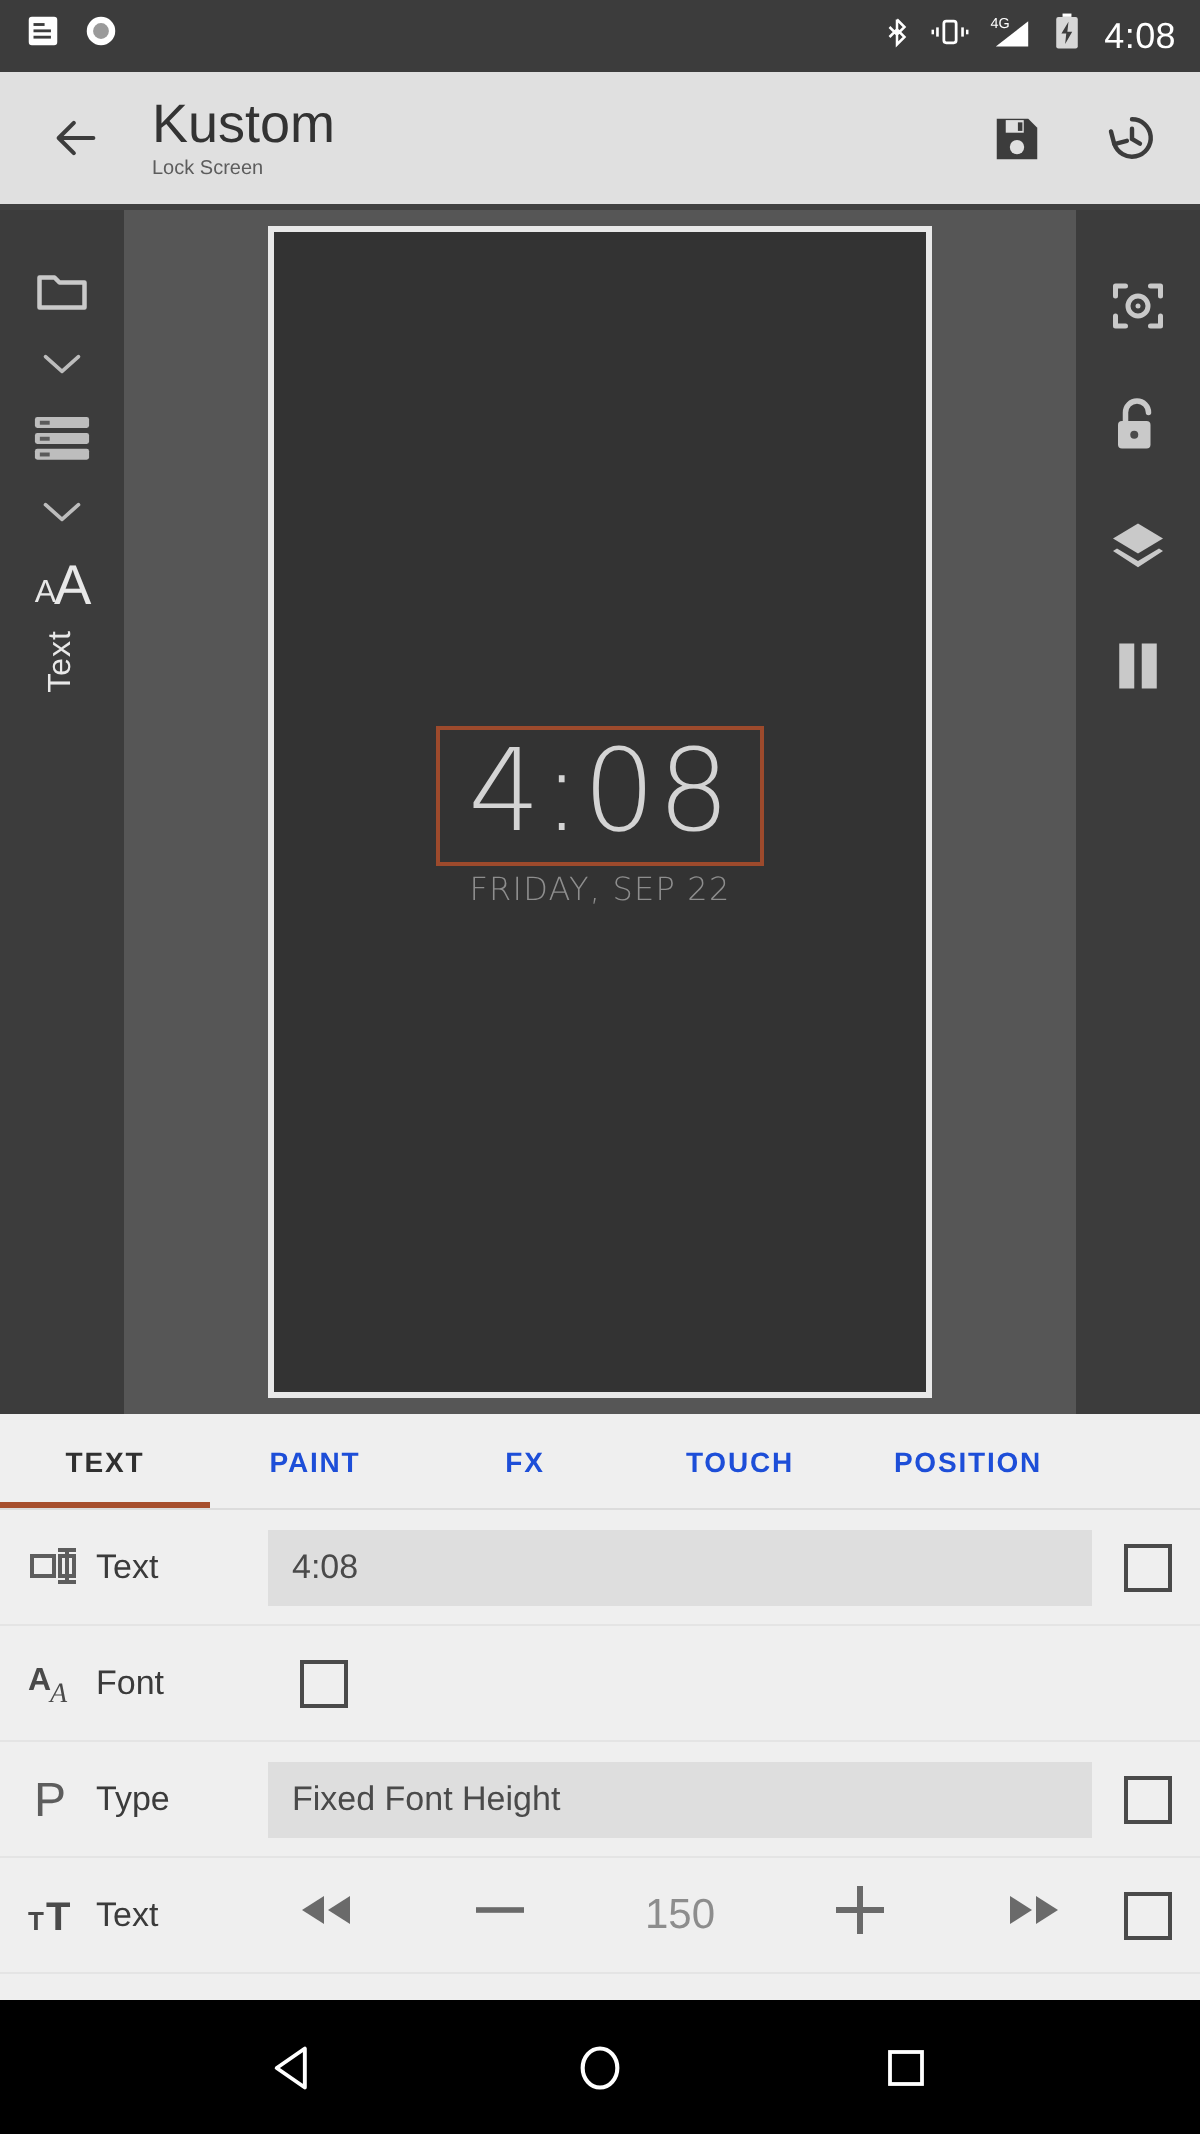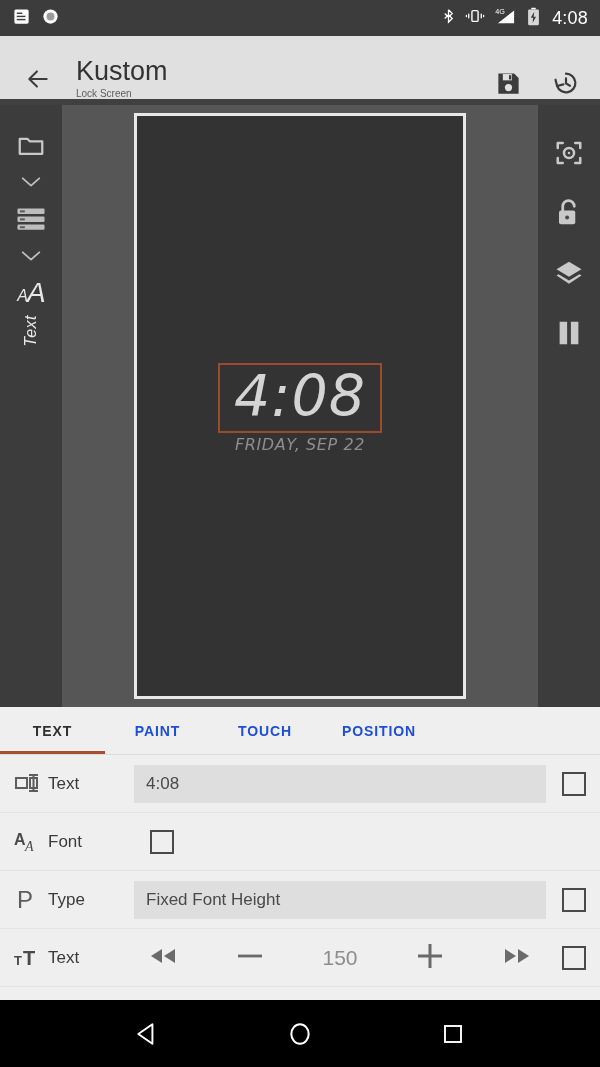--- a/index.html
+++ b/index.html
@@ -16,35 +16,34 @@
     height: 36px; background: #3c3c3c; color: #fff;
     display: flex; align-items: center; padding: 0 12px; text-align: right;
   }
   .sb-left { display: flex; align-items: center; gap: 10px; }
   .sb-right { margin-left: auto; display: flex; align-items: center; gap: 9px; }
   .sb-time { font-size: 18px; letter-spacing: .2px; margin-left: 3px; }
 
   
   .appbar {
     height: 69px; background: #e0e0e0;
-    display: flex; align-items: flex-end; padding: 0 18px;
-    border-bottom: 6px solid #404040;
+    display: flex; align-items: center; padding: 0 18px;
+    border-bottom: 3px solid #404040;
   }
   .back-btn { width: 40px; height: 40px; display: flex; align-items: center; justify-content: center; }
   .titles { margin-left: 18px; display: flex; flex-direction: column; justify-content: center; }
   .title { font-size: 27px; color: #333; line-height: 1.05; font-weight: 400; }
   .subtitle { font-size: 10px; color: #5d5d5d; margin-top: 3px; }
   .appbar-actions { margin-left: auto; display: flex; align-items: center; gap: 26px; }
   .appbar-actions .ic { width: 32px; height: 32px; display: flex; align-items: center; justify-content: center; }
 
   
   .preview {
     position: relative; height: 602px; background: #565656;
     display: flex;
-    font-style: italic;
   }
   .rail {
     width: 62px; background: #3c3c3c;
     display: flex; flex-direction: column; align-items: center;
     padding-top: 16px;
   }
   .rail.right { padding-top: 18px; }
   .rail-item { width: 50px; display: flex; align-items: center; justify-content: center; }
   .rail .ic-btn { height: 48px; }
   .chev { height: 26px; color: #b9b9b9; font-size: 15px; display:flex; align-items:center; justify-content:center; }
@@ -281,20 +280,21 @@
             <rect x="3.5" y="3" width="6" height="18" fill="#c9c9c9"></rect>
             <rect x="12.5" y="3" width="6" height="18" fill="#c9c9c9"></rect>
           </svg>
       </div>
     </div>
   </div>
 
   <div class="tabs">
     <div class="tab active" style="width:105px">TEXT</div>
     <div class="tab" style="width:105px">PAINT</div>
+    <div class="tab" style="width:105px">FX</div>
     <div class="tab" style="width:110px">TOUCH</div>
     <div class="tab" style="width:118px">POSITION</div>
   </div>
 
   <div class="rows">
 
     <div class="row">
       <div class="row-ic">
         <svg width="26" height="24" viewBox="0 0 26 24">
             <rect x="2" y="6" width="11" height="10" stroke="#5d5d5d" stroke-width="2" fill="none"></rect>

